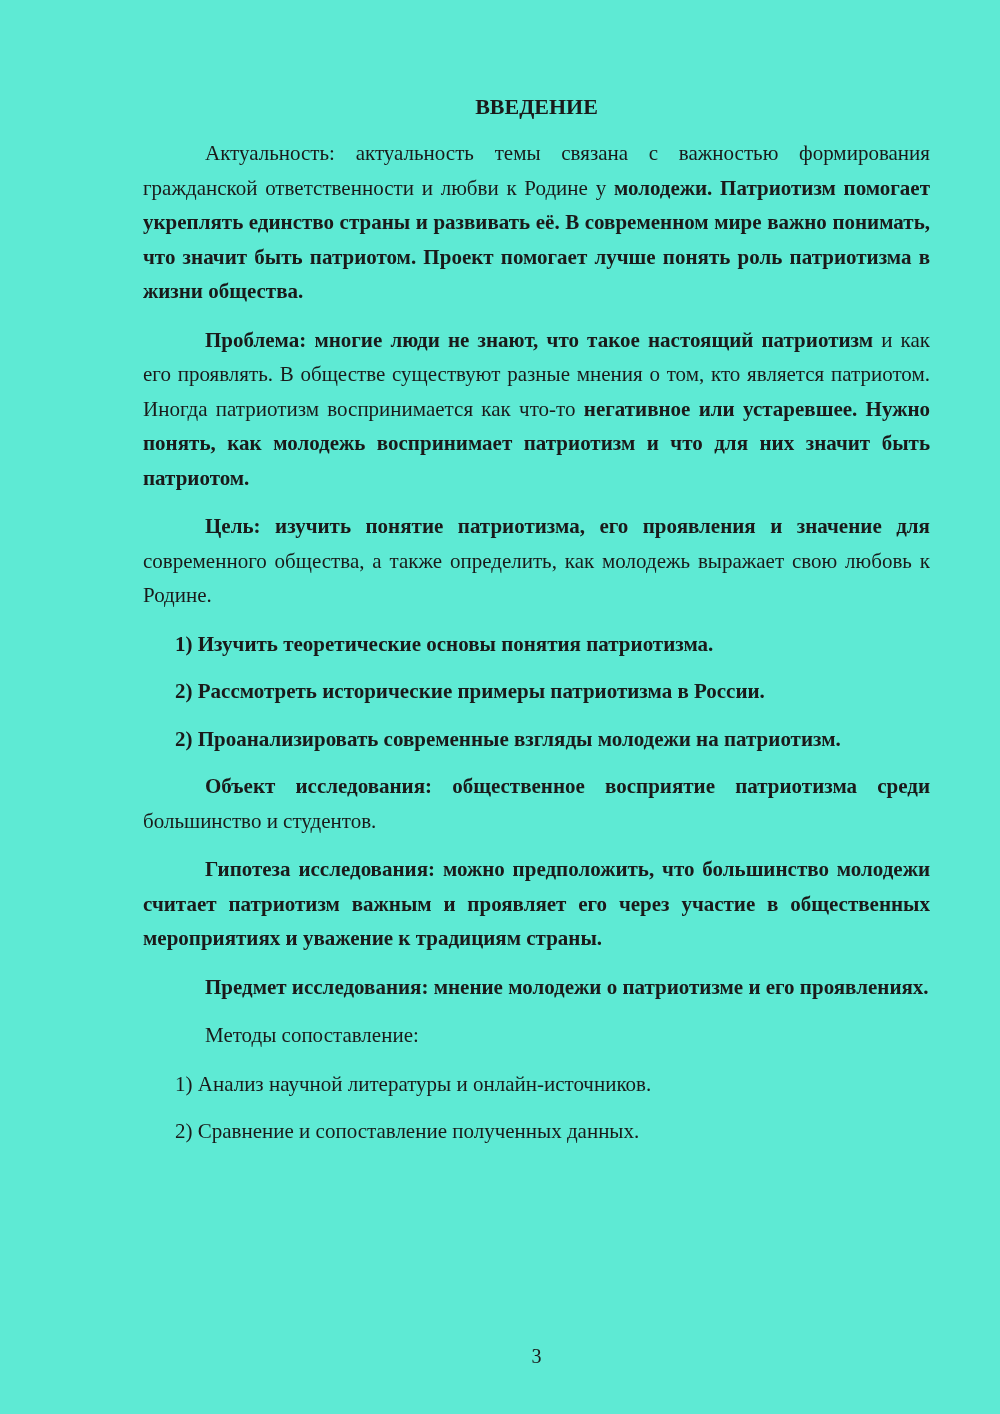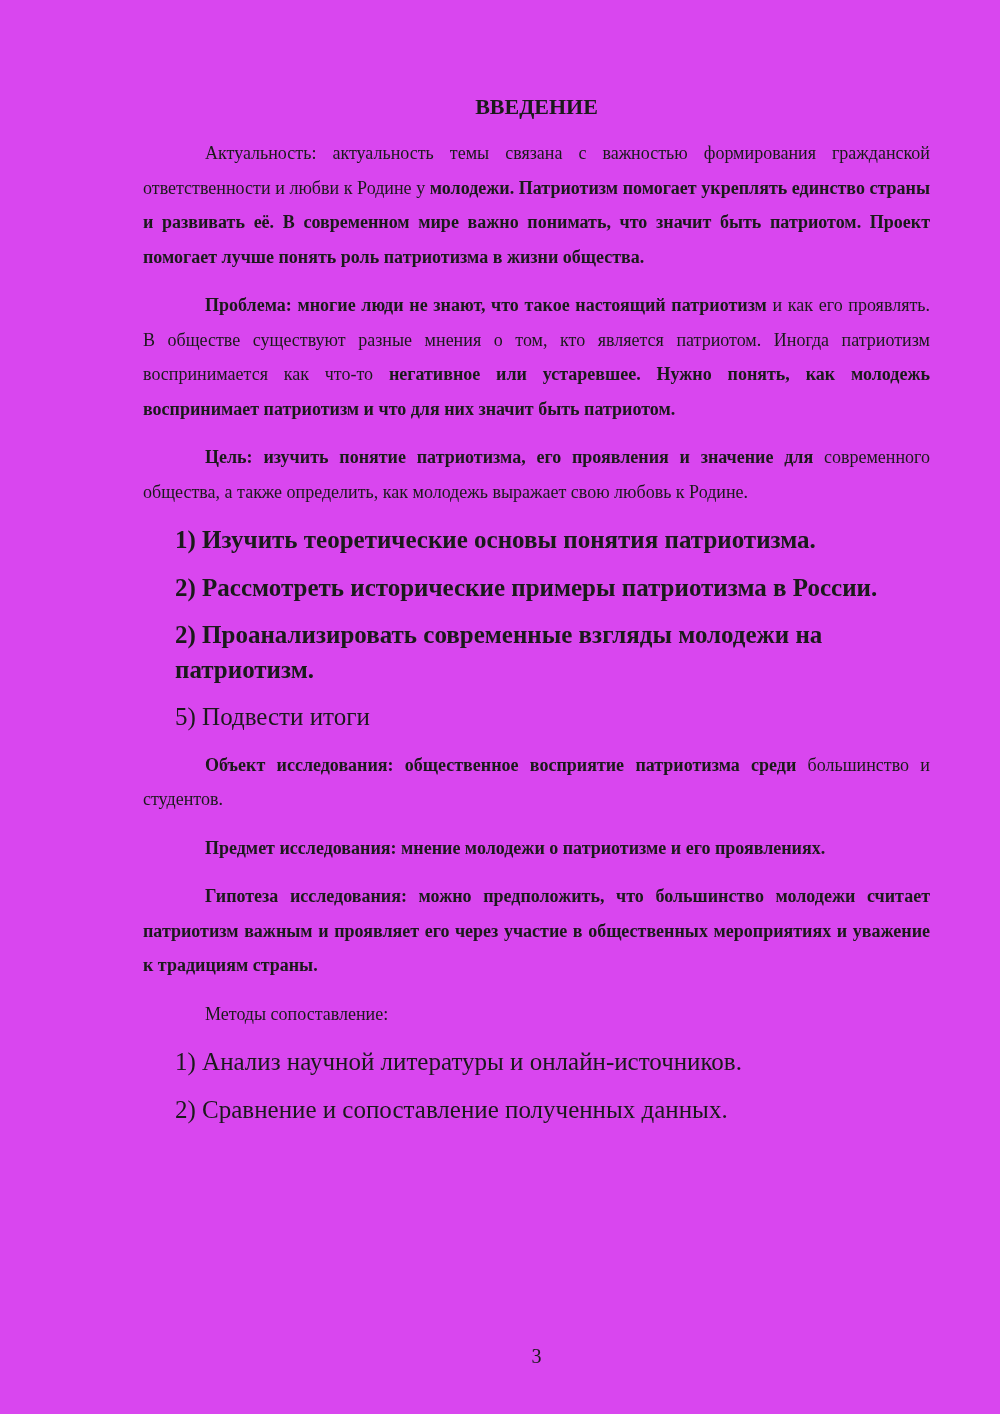--- a/index.html
+++ b/index.html
@@ -4,42 +4,42 @@
 <style>
   html, body {
     margin: 0;
     padding: 0;
     background: #ffffff;
   }
   .page {
     width: 1000px;
     height: 1414px;
     box-sizing: border-box;
-    background: #d946ef;
+    background: #5eead4;
     color: #1a1a1a;
     font-family: "Liberation Serif", "DejaVu Serif", serif;
     padding: 94px 70px 40px 143px;
     position: relative;
     overflow: hidden;
   }
   .doc-title {
     font-size: 22px;
     font-weight: bold;
     text-align: center;
     margin: 0 0 16px 0;
   }
   .para {
-    font-size: 18px;
+    font-size: 21px;
     line-height: 34.5px;
     text-align: justify;
     text-indent: 62px;
     margin: 6px 0 14px 0;
   }
   .li {
-    font-size: 25px;
+    font-size: 21px;
     line-height: 34.5px;
     text-align: left;
     margin: 0 0 13px 0;
     padding-left: 32px;
   }
   .run.bold {
     font-weight: bold;
   }
   .page-number {
     position: absolute;
@@ -57,23 +57,22 @@
 <div class="page">
   <div class="doc-title">ВВЕДЕНИЕ</div>
 
   <div>
       <div class="para"><span class="run">Актуальность: актуальность темы связана с важностью формирования гражданской ответственности и любви к Родине у </span><span class="run bold">молодежи. Патриотизм помогает укреплять единство страны и развивать её. В современном мире важно понимать, что значит быть патриотом. Проект помогает лучше понять роль патриотизма в жизни общества.</span></div>
       <div class="para"><span class="run bold">Проблема: многие люди не знают, что такое настоящий патриотизм </span><span class="run">и как его проявлять. В обществе существуют разные мнения о том, кто является патриотом. Иногда патриотизм воспринимается как что-то </span><span class="run bold">негативное или устаревшее. Нужно понять, как молодежь воспринимает патриотизм и что для них значит быть патриотом.</span></div>
       <div class="para"><span class="run bold">Цель: изучить понятие патриотизма, его проявления и значение для </span><span class="run">современного общества, а также определить, как молодежь выражает свою любовь к Родине.</span></div>
       <div class="li"><span class="run bold">1) Изучить теоретические основы понятия патриотизма.</span></div>
       <div class="li"><span class="run bold">2) Рассмотреть исторические примеры патриотизма в России.</span></div>
       <div class="li"><span class="run bold">2) Проанализировать современные взгляды молодежи на патриотизм.</span></div>
-      <div class="li"><span class="run">5) Подвести итоги</span></div>
       <div class="para"><span class="run bold">Объект исследования: общественное восприятие патриотизма среди </span><span class="run">большинство и студентов.</span></div>
+      <div class="para"><span class="run bold">Гипотеза исследования: можно предположить, что большинство молодежи считает патриотизм важным и проявляет его через участие в общественных мероприятиях и уважение к традициям страны.</span></div>
       <div class="para"><span class="run bold">Предмет исследования: мнение молодежи о патриотизме и его проявлениях.</span></div>
-      <div class="para"><span class="run bold">Гипотеза исследования: можно предположить, что большинство молодежи считает патриотизм важным и проявляет его через участие в общественных мероприятиях и уважение к традициям страны.</span></div>
       <div class="para"><span class="run">Методы сопоставление:</span></div>
       <div class="li"><span class="run">1) Анализ научной литературы и онлайн-источников.</span></div>
       <div class="li"><span class="run">2) Сравнение и сопоставление полученных данных.</span></div>
     </div>
 
   <div class="page-number">3</div>
 </div>
 
 </body></html>

